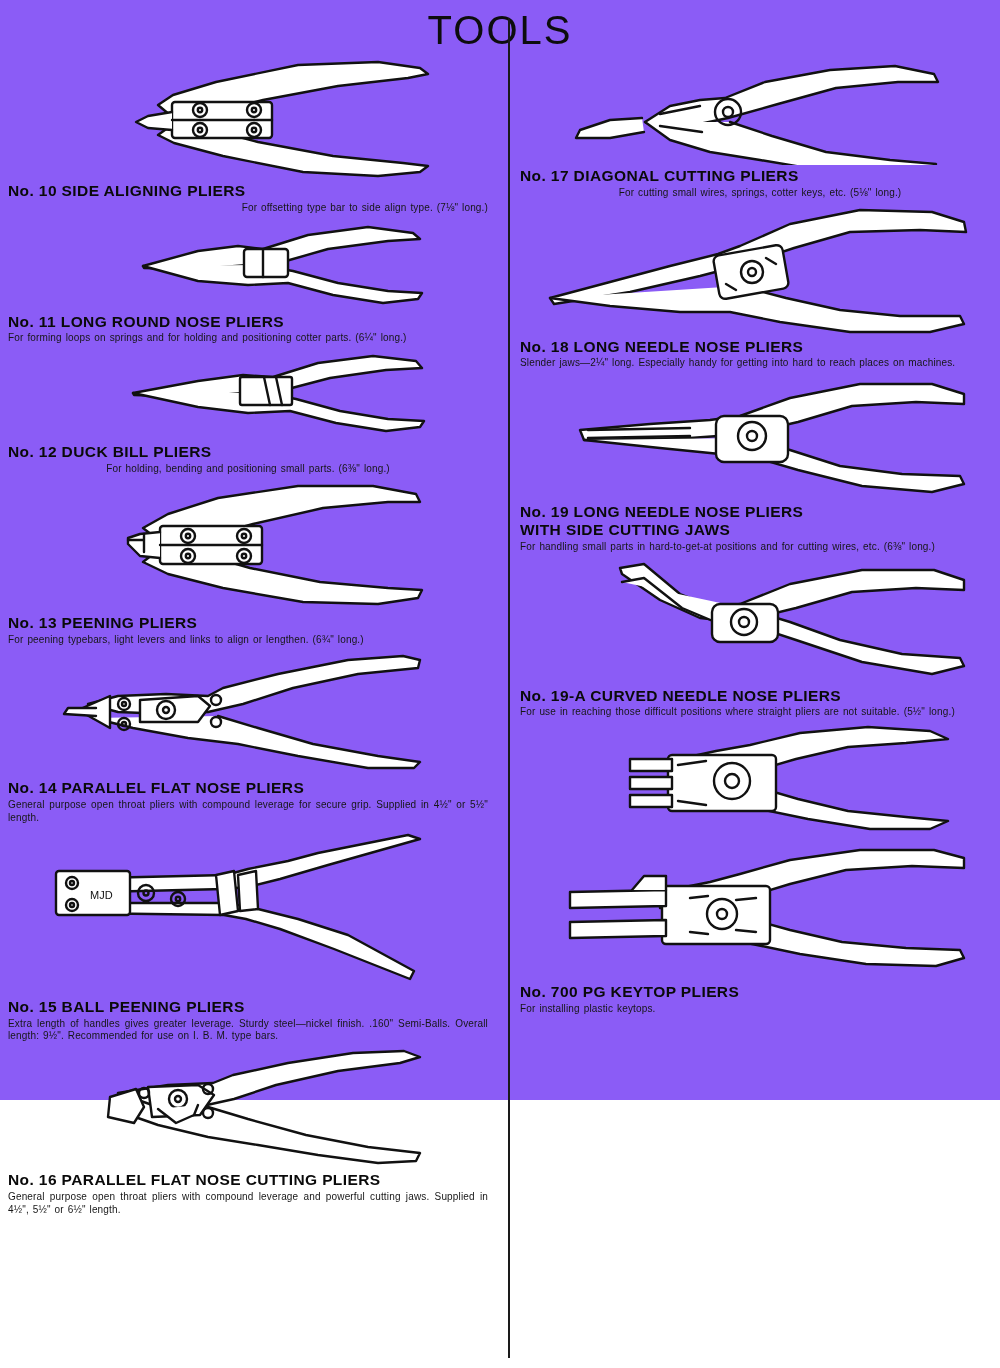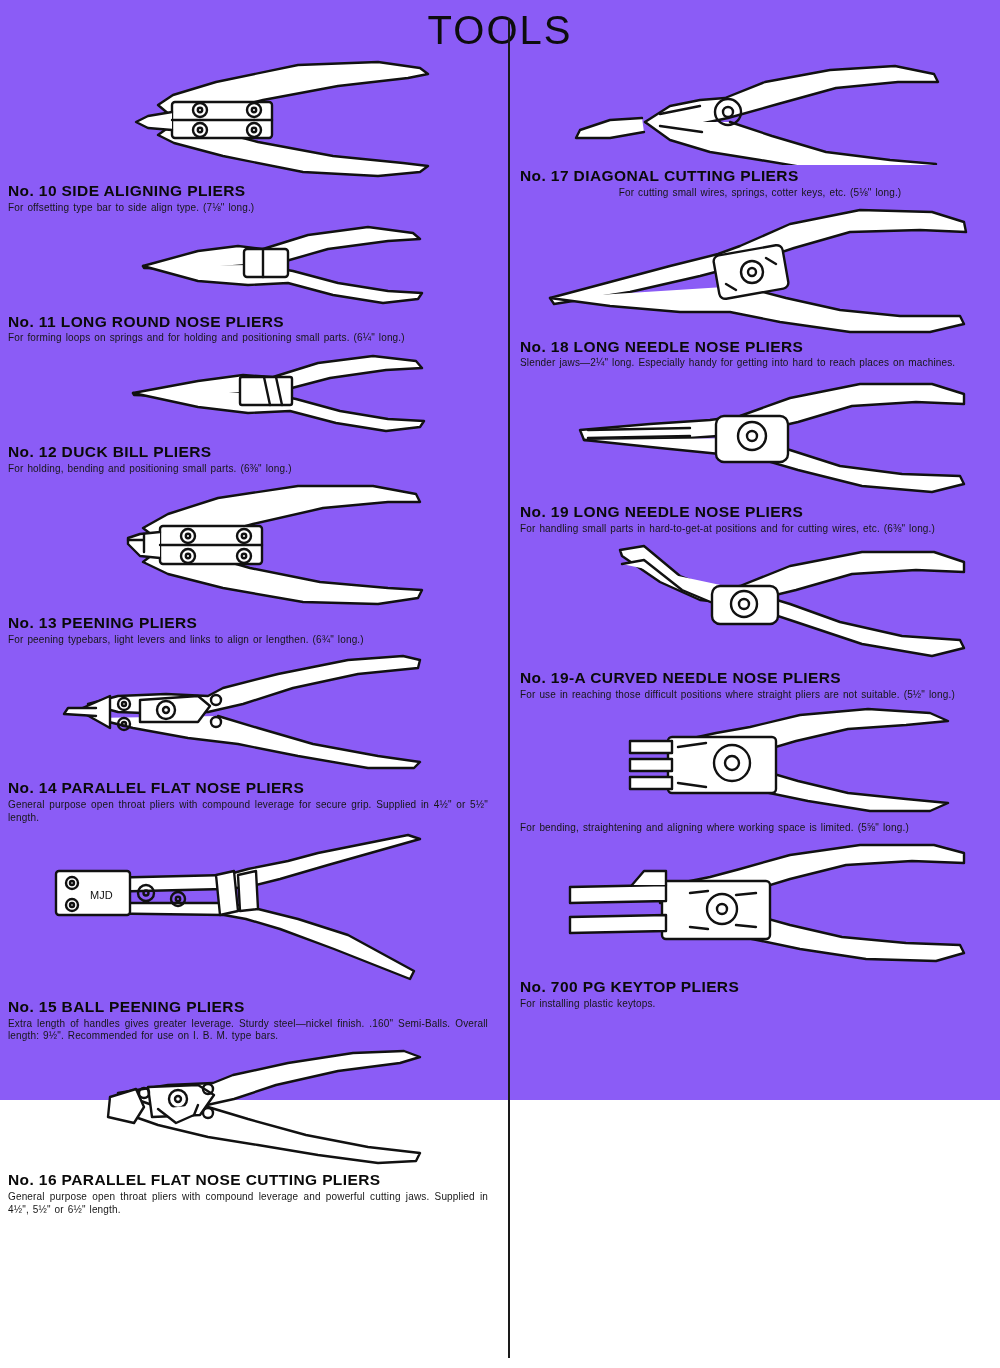--- a/index.html
+++ b/index.html
@@ -112,51 +112,51 @@
               <circle cx="152" cy="70" r="2.2"></circle>
             <circle cx="206" cy="50" r="7"></circle>
               <circle cx="206" cy="50" r="2.2"></circle>
             <circle cx="206" cy="70" r="7"></circle>
               <circle cx="206" cy="70" r="2.2"></circle>
             <path d="M124 60 L224 60"></path>
           </g>
         </svg>
       </div>
       <div class="caption-title">No. 10 SIDE ALIGNING PLIERS</div>
-      <div class="caption-body" style="text-align:left;">For offsetting type bar to side align type. (7⅛" long.)</div>
+      <div class="caption-body" style="text-align:right;">For offsetting type bar to side align type. (7⅛" long.)</div>
     </div>
 
     <div class="entry">
       <div class="figure">
         <svg width="400" height="90" viewBox="0 0 400 90">
           <g fill="none" stroke="#111" stroke-width="2.4" stroke-linejoin="round" stroke-linecap="round">
             <path d="M95 45 L150 30 L190 25 L215 28 L260 14 L320 6 L365 12 L372 18 L340 20 L280 28 L238 40 L200 44 L150 48 L96 47 Z" fill="#fff"></path>
             <path d="M95 45 L150 60 L200 64 L240 62 L285 74 L335 82 L370 78 L374 72 L340 70 L290 62 L245 50 L210 44" fill="#fff"></path>
             <rect x="196" y="28" width="44" height="28" rx="3" fill="#fff"></rect>
             <path d="M215 28 L215 56"></path>
           </g>
         </svg>
       </div>
       <div class="caption-title">No. 11 LONG ROUND NOSE PLIERS</div>
-      <div class="caption-body">For forming loops on springs and for holding and positioning small parts. (6¼" long.)</div>
+      <div class="caption-body">For forming loops on springs and for holding and positioning cotter parts. (6¼" long.)</div>
     </div>
 
     <div class="entry">
       <div class="figure">
         <svg width="400" height="90" viewBox="0 0 400 90">
           <g fill="none" stroke="#111" stroke-width="2.4" stroke-linejoin="round" stroke-linecap="round">
             <path d="M85 42 L150 30 L195 24 L225 26 L270 12 L325 5 L368 10 L374 17 L338 19 L282 27 L240 38 L196 42 L148 46 L86 44 Z" fill="#fff"></path>
             <path d="M85 42 L150 56 L200 62 L242 60 L288 72 L338 80 L372 76 L376 70 L340 68 L292 60 L248 48 L218 42" fill="#fff"></path>
             <rect x="192" y="26" width="52" height="28" rx="2" fill="#fff"></rect>
             <path d="M216 26 L222 54 M228 26 L234 54"></path>
           </g>
         </svg>
       </div>
       <div class="caption-title">No. 12 DUCK BILL PLIERS</div>
-      <div class="caption-body" style="">For holding, bending and positioning small parts. (6⅜" long.)</div>
+      <div class="caption-body" style="text-align:center;">For holding, bending and positioning small parts. (6⅜" long.)</div>
     </div>
 
     <div class="entry">
       <div class="figure">
         <svg width="400" height="130" viewBox="0 0 400 130">
           <g fill="none" stroke="#111" stroke-width="2.4" stroke-linejoin="round" stroke-linecap="round">
             <path d="M95 46 L120 32 L170 16 L250 4 L325 4 L368 12 L372 20 L340 20 L275 26 L205 42 L140 60 L118 64 Z" fill="#fff"></path>
             <path d="M95 80 L120 92 L175 106 L255 120 L330 122 L370 116 L374 108 L340 106 L272 100 L202 86 L140 68 L118 62 Z" fill="#fff"></path>
             <rect x="112" y="44" width="102" height="38" rx="3" fill="#fff"></rect>
             <path d="M112 50 L92 52 L80 56 L80 62 L92 74 L112 76" fill="#fff"></path>
@@ -293,20 +293,21 @@
             <path d="M44 64 L120 72 L180 78 L210 80 L258 94 L322 110 L392 116 L424 108 L420 100 L362 98 L300 90 L250 74 L206 62" fill="#fff"></path>
             <rect x="176" y="40" width="72" height="46" rx="8" fill="#fff"></rect>
             <circle cx="212" cy="60" r="14"></circle>
               <circle cx="212" cy="60" r="5"></circle>
             <path d="M48 54 L150 52 M48 62 L150 60"></path>
           </g>
         </svg>
       </div>
       <div class="caption-title">
         <span>No. 19 LONG NEEDLE NOSE PLIERS</span>
+        <span class="sub-line">WITH SIDE CUTTING JAWS</span>
       </div>
       <div class="caption-body">For handling small parts in hard-to-get-at positions and for cutting wires, etc. (6⅜" long.)</div>
     </div>
 
     <div class="entry">
       <div class="figure">
         <svg width="440" height="125" viewBox="0 0 440 125">
           <g fill="none" stroke="#111" stroke-width="2.4" stroke-linejoin="round" stroke-linecap="round">
             <path d="M80 8 L104 4 L140 34 L176 48 L200 44 L250 24 L322 10 L394 10 L424 20 L424 30 L376 28 L312 32 L256 48 L198 62 L160 58 L120 40 L82 14 Z" fill="#fff"></path>
             <path d="M82 22 L104 18 L142 48 L180 64 L208 64 L256 80 L322 102 L392 114 L424 106 L420 98 L362 94 L300 80 L250 62 L204 48" fill="#fff"></path>
@@ -329,21 +330,20 @@
             <rect x="118" y="30" width="108" height="56" rx="4" fill="#fff"></rect>
             <path d="M80 34 L122 34 L122 46 L80 46 Z" fill="#fff"></path>
             <path d="M80 52 L122 52 L122 64 L80 64 Z" fill="#fff"></path>
             <path d="M80 70 L122 70 L122 82 L80 82 Z" fill="#fff"></path>
             <circle cx="182" cy="56" r="18"></circle>
               <circle cx="182" cy="56" r="7"></circle>
             <path d="M128 40 L156 36 M128 76 L156 80"></path>
           </g>
         </svg>
       </div>
-      <div class="caption-body">For bending, straightening and aligning where working space is limited. (5⅝" long.)</div>
     </div>
 
     <div class="entry">
       <div class="figure">
         <svg width="440" height="135" viewBox="0 0 440 135">
           <g fill="none" stroke="#111" stroke-width="2.4" stroke-linejoin="round" stroke-linecap="round">
             <path d="M120 46 L170 36 L200 28 L250 14 L320 4 L394 4 L424 12 L424 22 L372 20 L306 24 L250 38 L198 54 L152 62 L120 62 Z" fill="#fff"></path>
             <path d="M120 78 L170 90 L212 98 L260 108 L326 118 L396 120 L424 112 L420 104 L366 102 L302 96 L250 84 L200 70 L152 64" fill="#fff"></path>
             <rect x="122" y="40" width="108" height="58" rx="4" fill="#fff"></rect>
             <path d="M30 46 L126 44 L126 60 L30 62 Z" fill="#fff"></path>

